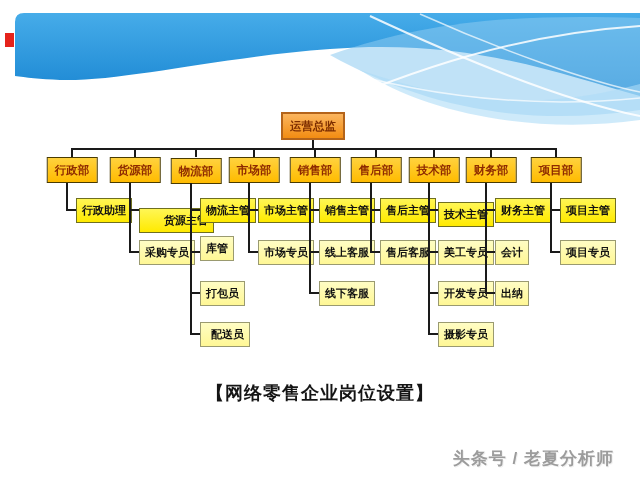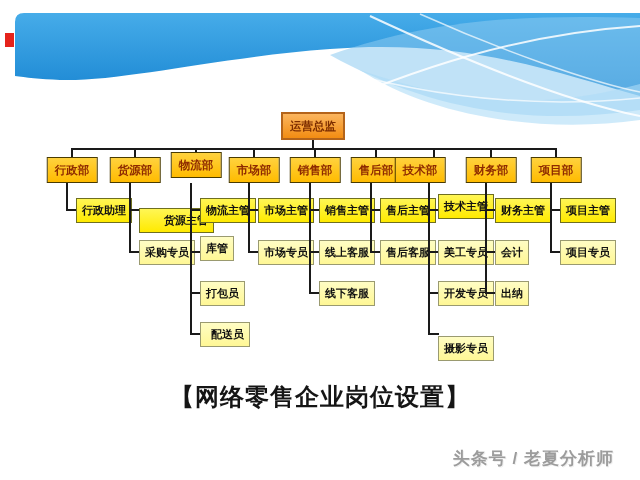--- a/index.html
+++ b/index.html
@@ -11,21 +11,21 @@
   .node{position:absolute;display:flex;align-items:center;justify-content:center;
         white-space:nowrap;border-radius:0;box-sizing:border-box;font-weight:700;}
   .root-node{height:28px;padding:0 7px;font-size:11.5px;color:#7d2e00;
         background:linear-gradient(#fbb55e,#f28c12);border:2px solid #b4641a;transform:translateX(-50%);}
   .dept-node{height:26px;padding:0 7px;font-size:11.5px;color:#8e2a00;
         background:linear-gradient(#ffd23e,#ffbb00);border:1.5px solid #4a3b00;transform:translateX(-50%);}
   .child-node{height:25px;padding:0 5px;font-size:11px;color:#111;border:1.5px solid #8a8a5a;}
   .child-lead{background:linear-gradient(#fff655,#ffea00);border-color:#6f6f20;}
   .child-staff{background:linear-gradient(#fffdc4,#fff795);border-color:#9a9a70;}
   .caption{position:absolute;left:0;right:0;top:381px;text-align:center;
-        font-family:"Liberation Serif","DejaVu Serif",serif;font-size:24px;font-weight:700;
+        font-family:"Liberation Serif","DejaVu Serif",serif;font-size:18px;font-weight:700;
         color:#151515;letter-spacing:1px;}
   .watermark{position:absolute;top:447px;right:26px;font-size:17px;font-weight:700;
         color:#9c9c9c;letter-spacing:1px;text-shadow:1px 1px 0 #f0f0f0;}
 </style>
 </head>
 <body>
 
 <div class="stage">
 
   <div class="wave-wrap">
@@ -58,21 +58,21 @@
       <div class="cline" style="left: 66px; top: 209px; width: 11px; height: 2px;"></div>
       <div class="node child-node child-lead" style="left: 76px; top: 198px;">行政助理</div>
       <div class="cline" style="left: 134px; top: 148px; width: 2px; height: 9px;"></div>
       <div class="node dept-node" style="left: 135px; top: 157px;">货源部</div>
       <div class="cline" style="left: 129px; top: 183px; width: 2px; height: 70px;"></div>
       <div class="cline" style="left: 129px; top: 209px; width: 11px; height: 2px;"></div>
       <div class="node child-node child-lead" style="left: 139px; top: 208px; padding-left: 24px;">货源主管</div>
       <div class="cline" style="left: 129px; top: 251px; width: 11px; height: 2px;"></div>
       <div class="node child-node child-staff" style="left: 139px; top: 240px;">采购专员</div>
       <div class="cline" style="left: 195px; top: 148px; width: 2px; height: 9px;"></div>
-      <div class="node dept-node" style="left: 196px; top: 152px;">物流部</div>
+      <div class="node dept-node" style="left: 196px; top: 158px;">物流部</div>
       <div class="cline" style="left: 190px; top: 183px; width: 2px; height: 152px;"></div>
       <div class="cline" style="left: 190px; top: 209px; width: 11px; height: 2px;"></div>
       <div class="node child-node child-lead" style="left: 200px; top: 198px;">物流主管</div>
       <div class="cline" style="left: 190px; top: 251px; width: 11px; height: 2px;"></div>
       <div class="node child-node child-staff" style="left: 200px; top: 236px;">库管</div>
       <div class="cline" style="left: 190px; top: 292px; width: 11px; height: 2px;"></div>
       <div class="node child-node child-staff" style="left: 200px; top: 281px;">打包员</div>
       <div class="cline" style="left: 190px; top: 333px; width: 11px; height: 2px;"></div>
       <div class="node child-node child-staff" style="left: 200px; top: 322px; padding-left: 10px;">配送员</div>
       <div class="cline" style="left: 253px; top: 148px; width: 2px; height: 9px;"></div>
@@ -92,30 +92,30 @@
       <div class="cline" style="left: 309px; top: 292px; width: 11px; height: 2px;"></div>
       <div class="node child-node child-staff" style="left: 319px; top: 281px;">线下客服</div>
       <div class="cline" style="left: 375px; top: 148px; width: 2px; height: 9px;"></div>
       <div class="node dept-node" style="left: 376px; top: 157px;">售后部</div>
       <div class="cline" style="left: 370px; top: 183px; width: 2px; height: 70px;"></div>
       <div class="cline" style="left: 370px; top: 209px; width: 11px; height: 2px;"></div>
       <div class="node child-node child-lead" style="left: 380px; top: 198px;">售后主管</div>
       <div class="cline" style="left: 370px; top: 251px; width: 11px; height: 2px;"></div>
       <div class="node child-node child-staff" style="left: 380px; top: 240px;">售后客服</div>
       <div class="cline" style="left: 433px; top: 148px; width: 2px; height: 9px;"></div>
-      <div class="node dept-node" style="left: 420px; top: 157px;">技术部</div>
+      <div class="node dept-node" style="left: 434px; top: 157px;">技术部</div>
       <div class="cline" style="left: 428px; top: 183px; width: 2px; height: 152px;"></div>
       <div class="cline" style="left: 428px; top: 209px; width: 11px; height: 2px;"></div>
-      <div class="node child-node child-lead" style="left: 438px; top: 194px;">技术主管</div>
+      <div class="node child-node child-lead" style="left: 438px; top: 202px;">技术主管</div>
       <div class="cline" style="left: 428px; top: 251px; width: 11px; height: 2px;"></div>
       <div class="node child-node child-staff" style="left: 438px; top: 240px;">美工专员</div>
       <div class="cline" style="left: 428px; top: 292px; width: 11px; height: 2px;"></div>
       <div class="node child-node child-staff" style="left: 438px; top: 281px;">开发专员</div>
       <div class="cline" style="left: 428px; top: 333px; width: 11px; height: 2px;"></div>
-      <div class="node child-node child-staff" style="left: 438px; top: 336px;">摄影专员</div>
+      <div class="node child-node child-staff" style="left: 438px; top: 322px;">摄影专员</div>
       <div class="cline" style="left: 490px; top: 148px; width: 2px; height: 9px;"></div>
       <div class="node dept-node" style="left: 491px; top: 157px; text-align: right;">财务部</div>
       <div class="cline" style="left: 485px; top: 183px; width: 2px; height: 111px;"></div>
       <div class="cline" style="left: 485px; top: 209px; width: 11px; height: 2px;"></div>
       <div class="node child-node child-lead" style="left: 495px; top: 198px;">财务主管</div>
       <div class="cline" style="left: 485px; top: 251px; width: 11px; height: 2px;"></div>
       <div class="node child-node child-staff" style="left: 495px; top: 240px;">会计</div>
       <div class="cline" style="left: 485px; top: 292px; width: 11px; height: 2px;"></div>
       <div class="node child-node child-staff" style="left: 495px; top: 281px;">出纳</div>
       <div class="cline" style="left: 555px; top: 148px; width: 2px; height: 9px;"></div>

